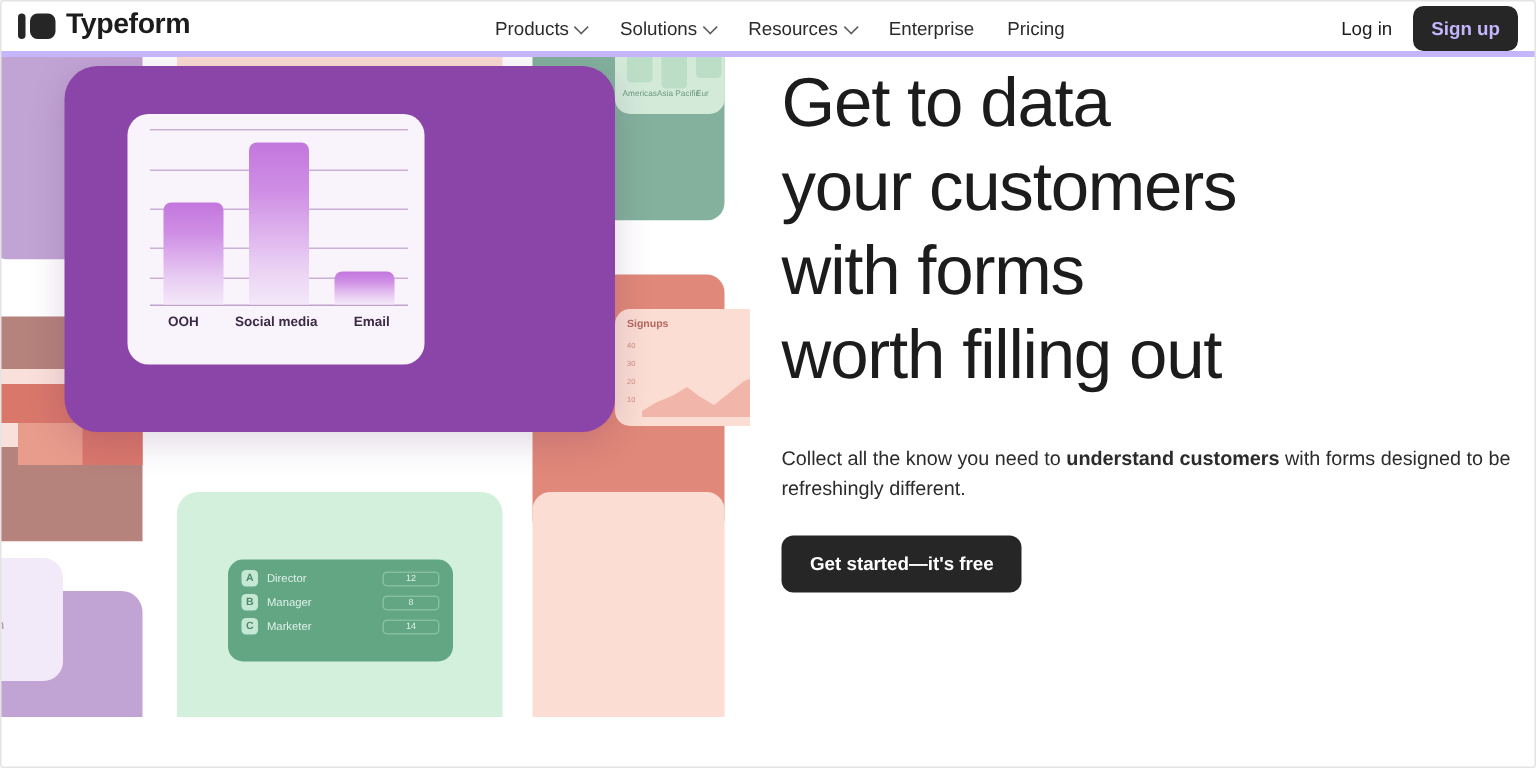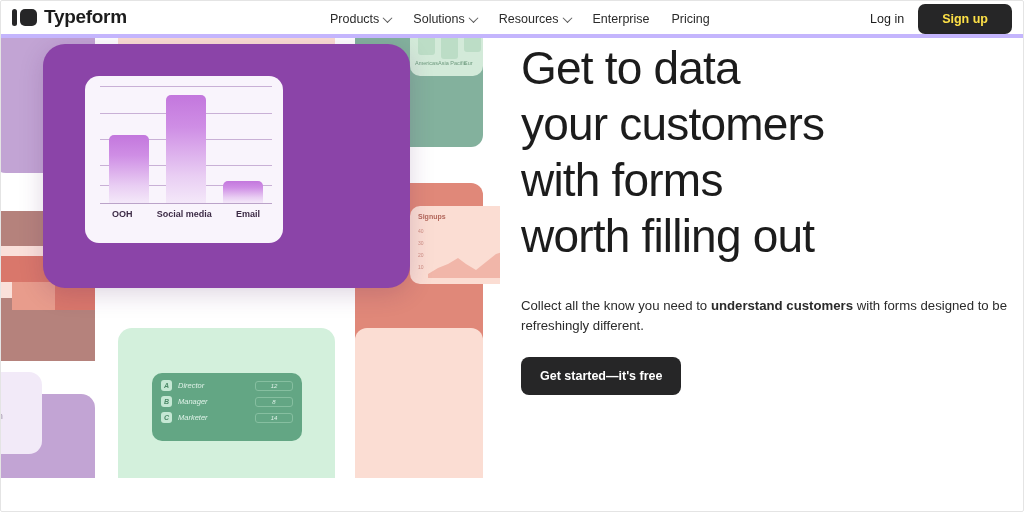--- a/index.html
+++ b/index.html
@@ -50,24 +50,24 @@
     border-bottom: 1.4px solid #5a5a5a;
     transform: rotate(45deg) translate(-1px,-1px);
   }
 
   .nav-right {
     position: absolute; right: 12px; top: 0; height: 38px;
     display: flex; align-items: center; gap: 14px;
   }
   .login-link { font-size: 12.5px; color: #1c1c1c; cursor: pointer; }
   .signup-btn {
-    background: #262627; color: #fde047;
+    background: #262627; color: #c4b5fd;
     font-size: 12.5px; font-weight: 700;
     border: none; border-radius: 7px;
-    padding: 8px 24px; cursor: pointer;
+    padding: 8px 12px; cursor: pointer;
     font-family: "Liberation Sans", sans-serif;
   }
 
   
   .collage {
     position: absolute; left: 0; top: 38px;
     width: 500px; height: 440px;
     overflow: hidden;
     background: #ffffff;
   }
@@ -104,21 +104,21 @@
     width: 9px; height: 5px;
     border-left: 1.5px solid #fdf0ec; border-bottom: 1.5px solid #fdf0ec;
     transform: rotate(-45deg); margin-left: auto;
   }
 
   .green-panel {
     position: absolute; left: 152px; top: 335px;
     width: 150px; height: 68px; border-radius: 10px;
     background: #63a684;
     padding: 7px 9px;
-    display: flex; flex-direction: column; gap: 5px; font-style: italic;
+    display: flex; flex-direction: column; gap: 5px;
   }
   .g-row { display: flex; align-items: center; gap: 6px; }
   .g-key {
     width: 11px; height: 11px; border-radius: 3px;
     background: #c5e8d4; color: #4c8a68;
     font-size: 7px; font-weight: 700;
     display: flex; align-items: center; justify-content: center;
   }
   .g-label { font-size: 7.5px; color: #dff2e8; flex: 1; }
   .g-val {

